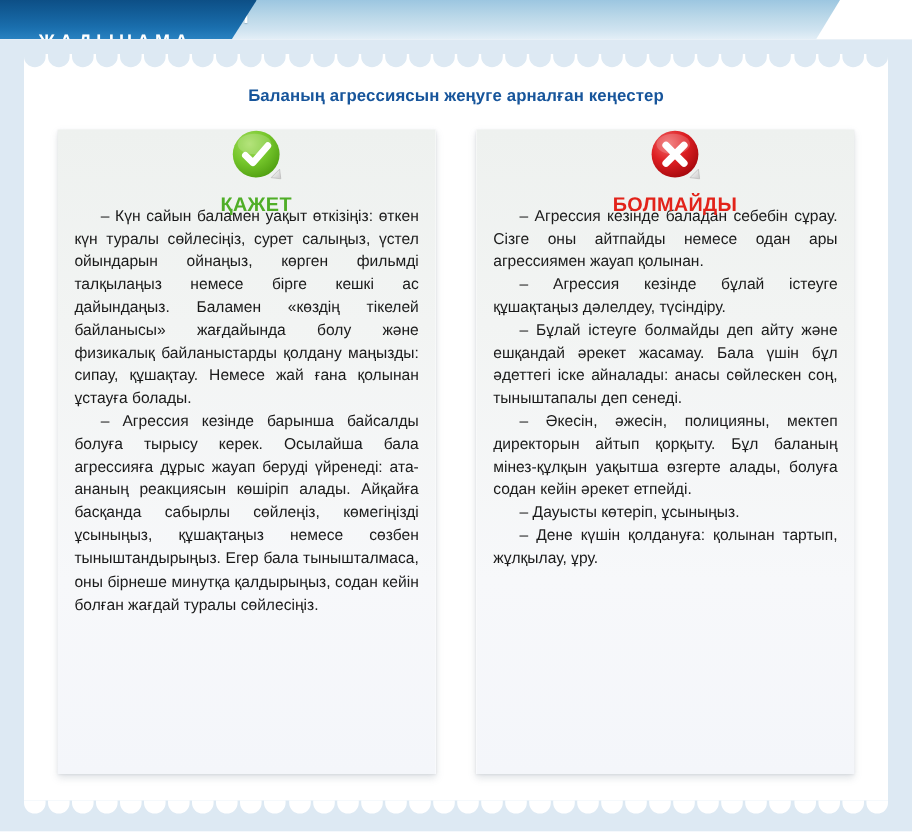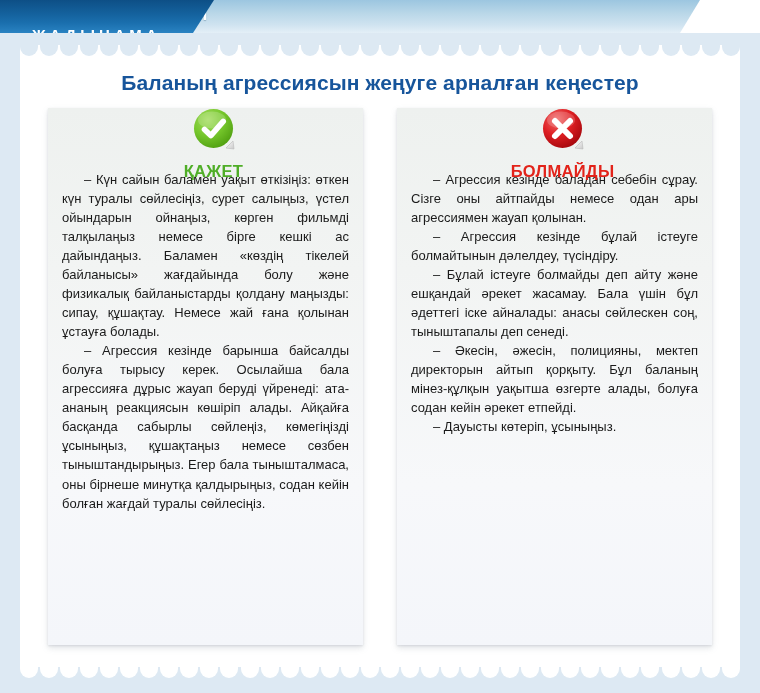--- a/index.html
+++ b/index.html
@@ -129,21 +129,21 @@
     border-radius: 0 0 11px 11px;
   }
 
   
   .page-title {
     position: absolute;
     left: 20px;
     top: 71px;
     width: 720px;
     text-align: center;
-    font-size: 21px;
+    font-size: 14px;
     font-weight: bold;
     color: #17559b;
     letter-spacing: 0.1px;
   }
 
   
   .cards {
     position: absolute;
     left: 48px;
     top: 108px;
@@ -347,20 +347,21 @@
           <path d="M33 40 L40 33 L41 41 Z" fill="url(#gNoCurl)" stroke="#b8b8b8" stroke-width="0.6"></path>
           <circle cx="20.5" cy="20.5" r="19.5" fill="url(#gNo)"></circle>
           <ellipse cx="19" cy="12" rx="14" ry="8.5" fill="#ffffff" opacity="0.18"></ellipse>
           <path d="M13 13 L28 28 M28 13 L13 28" fill="none" stroke="#ffffff" stroke-width="6" stroke-linecap="round"></path>
         </svg>
       </span>
       <span class="card-header-label label-no">БОЛМАЙДЫ</span>
     </div>
     <div class="card-body">
       <p>– Агрессия кезінде баладан себебін сұрау. Сізге оны айтпайды немесе одан ары агрессиямен жауап қолынан.</p>
-      <p>– Агрессия кезінде бұлай істеуге болмайтынын дәлелдеу, түсіндіру.</p>
+      <p>– Агрессия кезінде бұлай істеуге құшақтаңыз дәлелдеу, түсіндіру.</p>
       <p>– Бұлай істеуге болмайды деп айту және ешқандай әрекет жасамау. Бала үшін бұл әдеттегі іске айналады: анасы сөйлескен соң, тыныштапалы деп сенеді.</p>
       <p>– Әкесін, әжесін, полицияны, мектеп директорын айтып қорқыту. Бұл баланың мінез-құлқын уақытша өзгерте алады, болуға содан кейін әрекет етпейді.</p>
       <p>– Дауысты көтеріп, ұсыныңыз.</p>
+      <p>– Дене күшін қолдануға: қолынан тартып, жұлқылау, ұру.</p>
     </div>
   </div>
 
 </div>
 
 </body></html>

